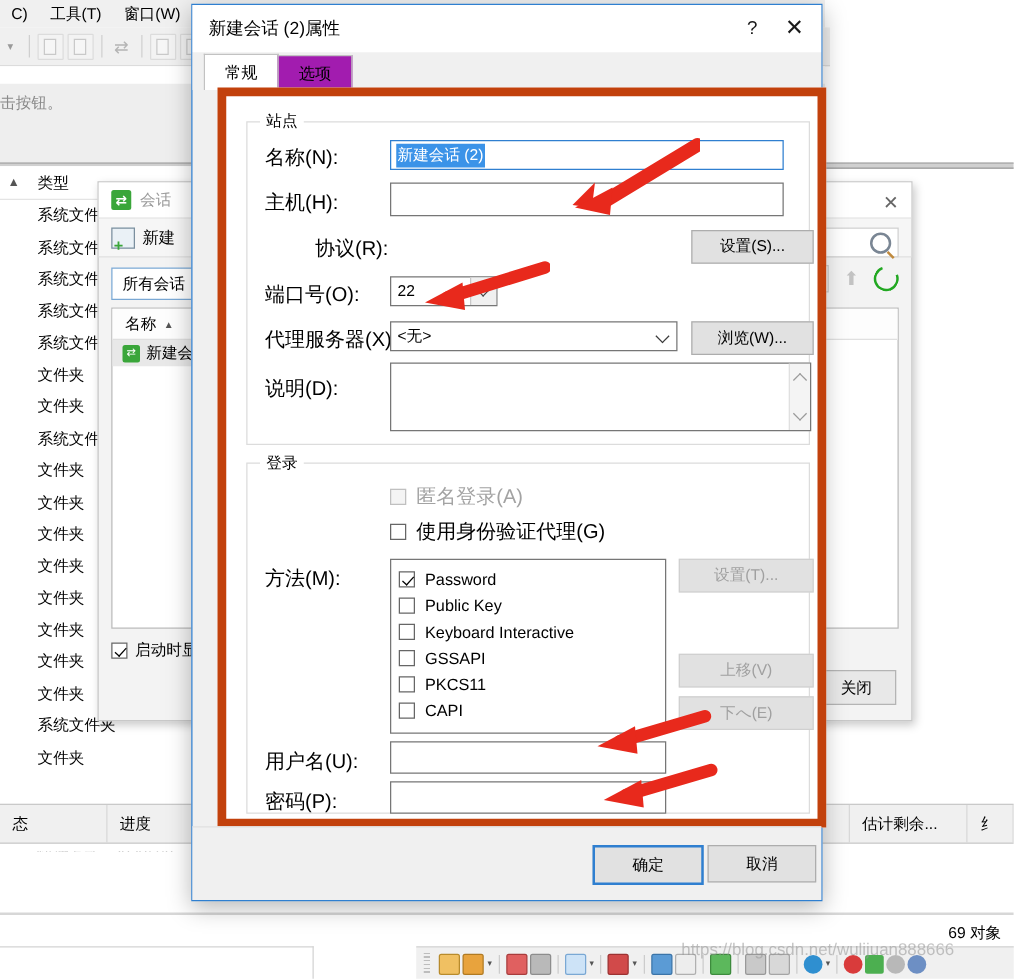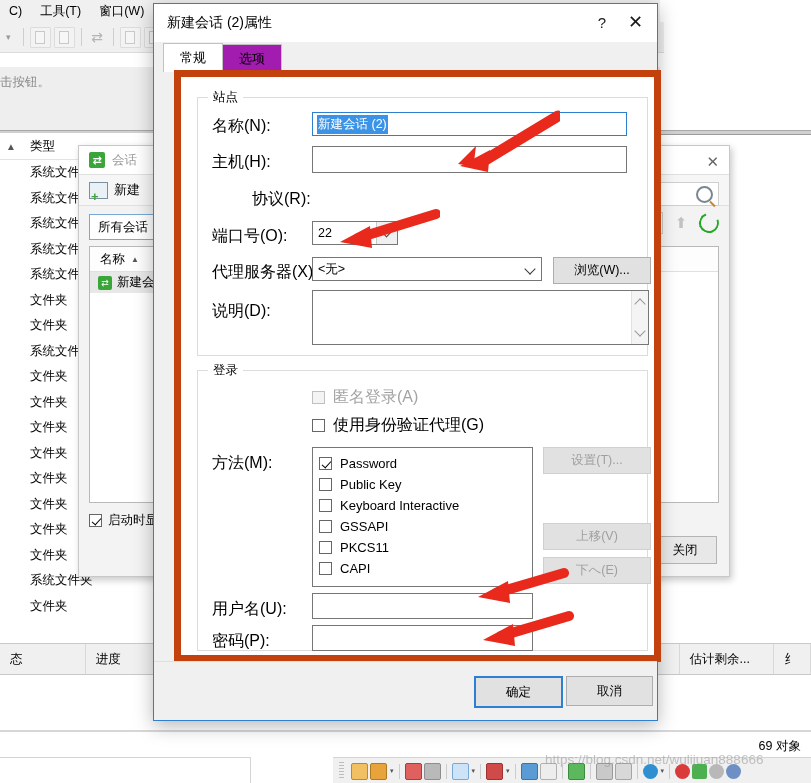--- a/index.html
+++ b/index.html
@@ -579,20 +579,21 @@
         <div class="frow" style="left:14px; top:54px;">
           <span class="flabel" style="width:100px;">主机(H):</span>
         </div>
         <div class="ctl txtbox" style="position:absolute; left:114px; top:48px; width:315px; height:27px;">
           <span></span>
         </div>
 
         <div class="frow" style="left:14px; top:91px;margin-left:40px;">
           <span class="flabel" style="width:100px;">协议(R):</span>
         </div>
+        <div class="btn" style="position:absolute; left:355px; top:86px; width:96px;">设置(S)...</div>
 
         <div class="frow" style="left:14px; top:128px;">
           <span class="flabel" style="width:100px;">端口号(O):</span>
         </div>
         <div class="ctl spin" style="position:absolute; left:114px; top:123px;">
           <span>22</span>
           <span class="spin-btns">
               <span class="dn"></span>
             </span>
         </div>

